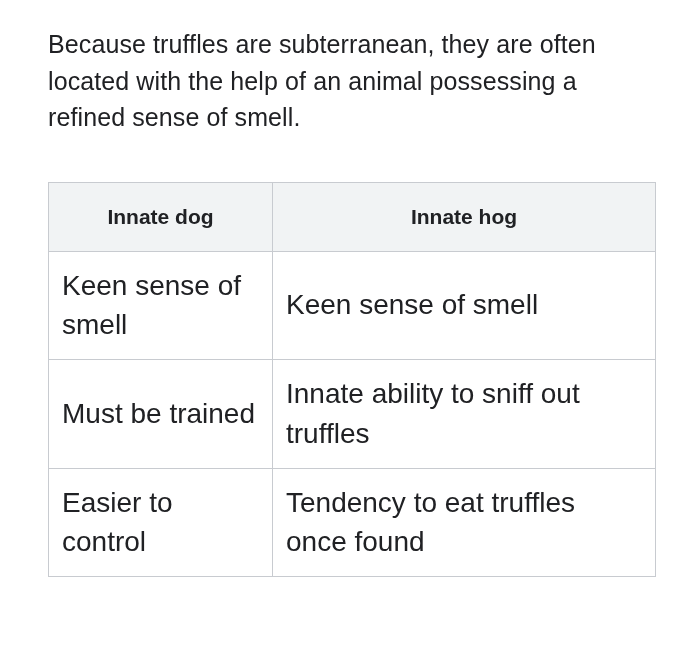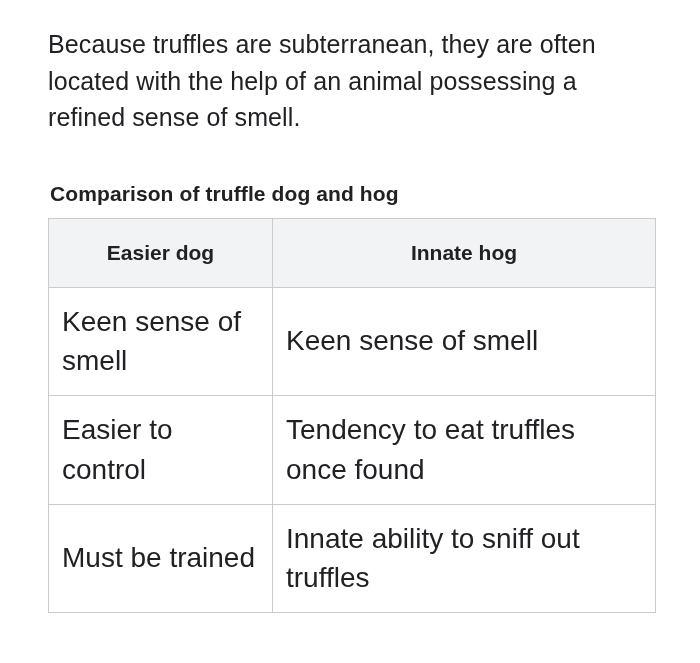--- a/index.html
+++ b/index.html
@@ -65,42 +65,41 @@
   table.comparison col.c1 { width: 224px; }
   table.comparison col.c2 { width: 383px; }
 </style>
 </head>
 <body>
 
 <div class="page">
 
   <p class="paragraph">Because truffles are subterranean, they are often located with the help of an animal possessing a refined sense of smell.</p>
 
-  <div class="table-caption">Comparison of truffle dog and hog</div>
 
   <table class="comparison">
     <colgroup>
       <col class="c1">
       <col class="c2">
     </colgroup>
     <thead>
       <tr>
-        <th>Easier dog</th>
+        <th>Innate dog</th>
         <th>Innate hog</th>
       </tr>
     </thead>
     <tbody>
       <tr>
         <td>Keen sense of smell</td>
         <td>Keen sense of smell</td>
       </tr>
       <tr>
+        <td>Must be trained</td>
+        <td>Innate ability to sniff out truffles</td>
+      </tr>
+      <tr>
         <td>Easier to control</td>
         <td>Tendency to eat truffles once found</td>
-      </tr>
-      <tr>
-        <td>Must be trained</td>
-        <td>Innate ability to sniff out truffles</td>
       </tr>
     </tbody>
   </table>
 
 </div>
 
 </body></html>

